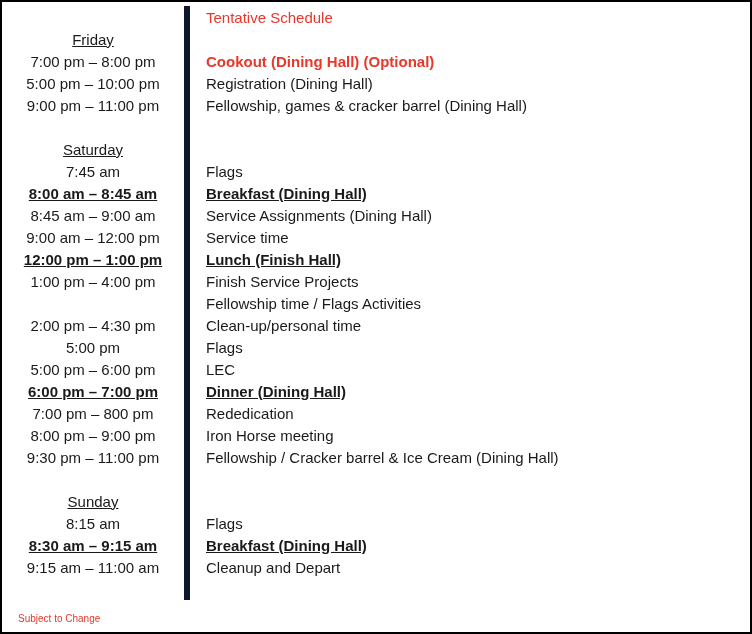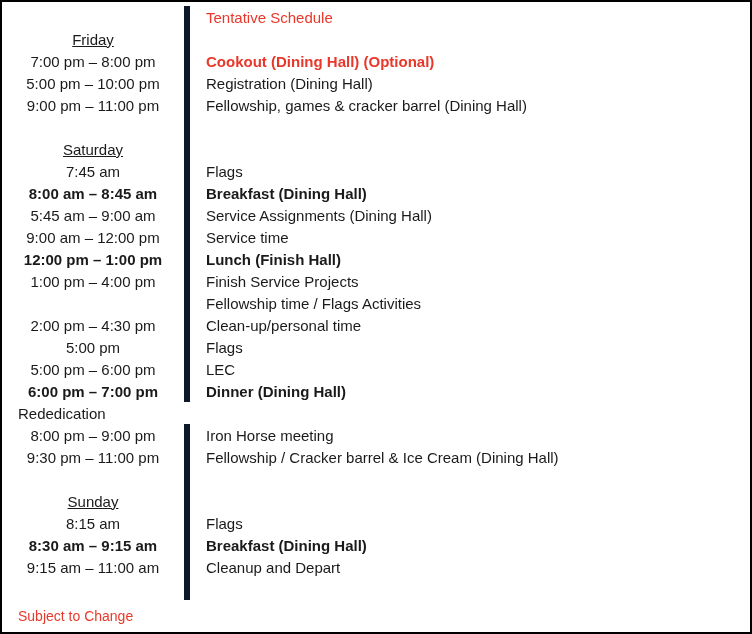--- a/index.html
+++ b/index.html
@@ -48,39 +48,39 @@
   .cell-activity {
     flex: 1;
     display: flex;
     align-items: center;
     padding-left: 16px;
     white-space: pre;
     overflow: hidden;
   }
 
   
-  .s-bold   { font-weight: bold; }
+  .s-bold   { font-weight: bold; text-decoration: underline; }
   .s-red    { color: var(--accent-red); }
   .s-boldred{ font-weight: bold; color: var(--accent-red); }
   .s-day    { text-decoration: underline; }
 
   .row-footer { flex: 1; }
   .row-footer .cell-time,
   .row-footer .cell-activity {
     align-items: flex-end;
     padding-bottom: 8px;
   }
   .s-footer-left {
     font-weight: bold;
     color: var(--accent-red);
     font-size: 20px;
   }
   .s-footer-right {
     color: var(--accent-red);
-    font-size: 14px;
+    font-size: 10px;
   }
 </style>
 </head>
 <body>
 
 <div class="page">
   <div class="schedule-table" id="schedule-table">
 
   <div class="row">
     <div class="cell-time"></div>
@@ -121,21 +121,21 @@
     <div class="cell-time">7:45 am</div>
     <div class="cell-activity">Flags</div>
   </div>
 
   <div class="row">
     <div class="cell-time s-bold">8:00 am – 8:45 am</div>
     <div class="cell-activity s-bold">Breakfast (Dining Hall)</div>
   </div>
 
   <div class="row">
-    <div class="cell-time">5:45 am – 9:00 am</div>
+    <div class="cell-time">8:45 am – 9:00 am</div>
     <div class="cell-activity">Service Assignments (Dining Hall)</div>
   </div>
 
   <div class="row">
     <div class="cell-time">9:00 am – 12:00 pm</div>
     <div class="cell-activity">Service time</div>
   </div>
 
   <div class="row">
     <div class="cell-time s-bold">12:00 pm – 1:00 pm</div>
@@ -166,20 +166,21 @@
     <div class="cell-time">5:00 pm – 6:00 pm</div>
     <div class="cell-activity">LEC</div>
   </div>
 
   <div class="row">
     <div class="cell-time s-bold">6:00 pm – 7:00 pm</div>
     <div class="cell-activity s-bold">Dinner (Dining Hall)</div>
   </div>
 
   <div class="row">
+    <div class="cell-time">7:00 pm – 800 pm</div>
     <div class="cell-activity">Rededication</div>
   </div>
 
   <div class="row">
     <div class="cell-time">8:00 pm – 9:00 pm</div>
     <div class="cell-activity">Iron Horse meeting</div>
   </div>
 
   <div class="row">
     <div class="cell-time">9:30 pm – 11:00 pm</div>

